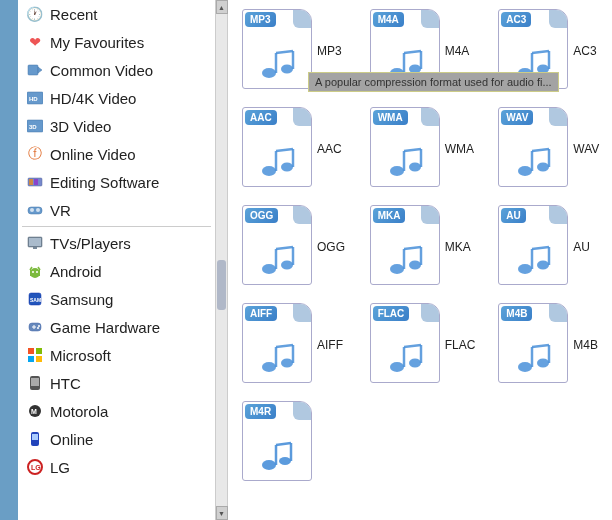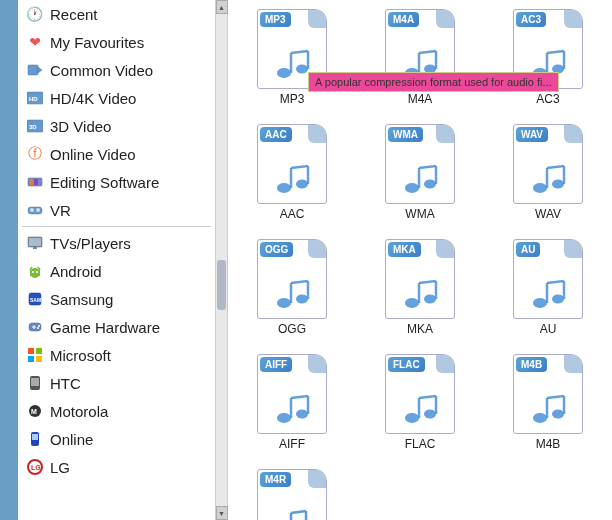--- a/index.html
+++ b/index.html
@@ -36,21 +36,21 @@
 
     .format-grid {
       display: grid;
       grid-template-columns: repeat(3, 1fr);
       gap: 10px;
       padding: 5px;
     }
 
     .format-item {
       display: flex;
-      flex-direction: column;
+      flex-direction: row;
       align-items: center;
       cursor: pointer;
       padding: 4px;
     }
 
     .format-icon {
       width: 80px;
       height: 80px;
       position: relative;
       display: flex;
@@ -116,21 +116,21 @@
       color: #222;
       margin-top: 3px;
       text-align: center;
     }
 
     
     .tooltip {
       position: absolute;
       top: 68px;
       left: 60px;
-      background: #ec4899;
+      background: #a3a3a3;
       border: 1px solid #cccc88;
       padding: 3px 6px;
       font-size: 11px;
       white-space: nowrap;
       z-index: 100;
       pointer-events: none;
       color: #333;
       max-width: 320px;
     }
 

